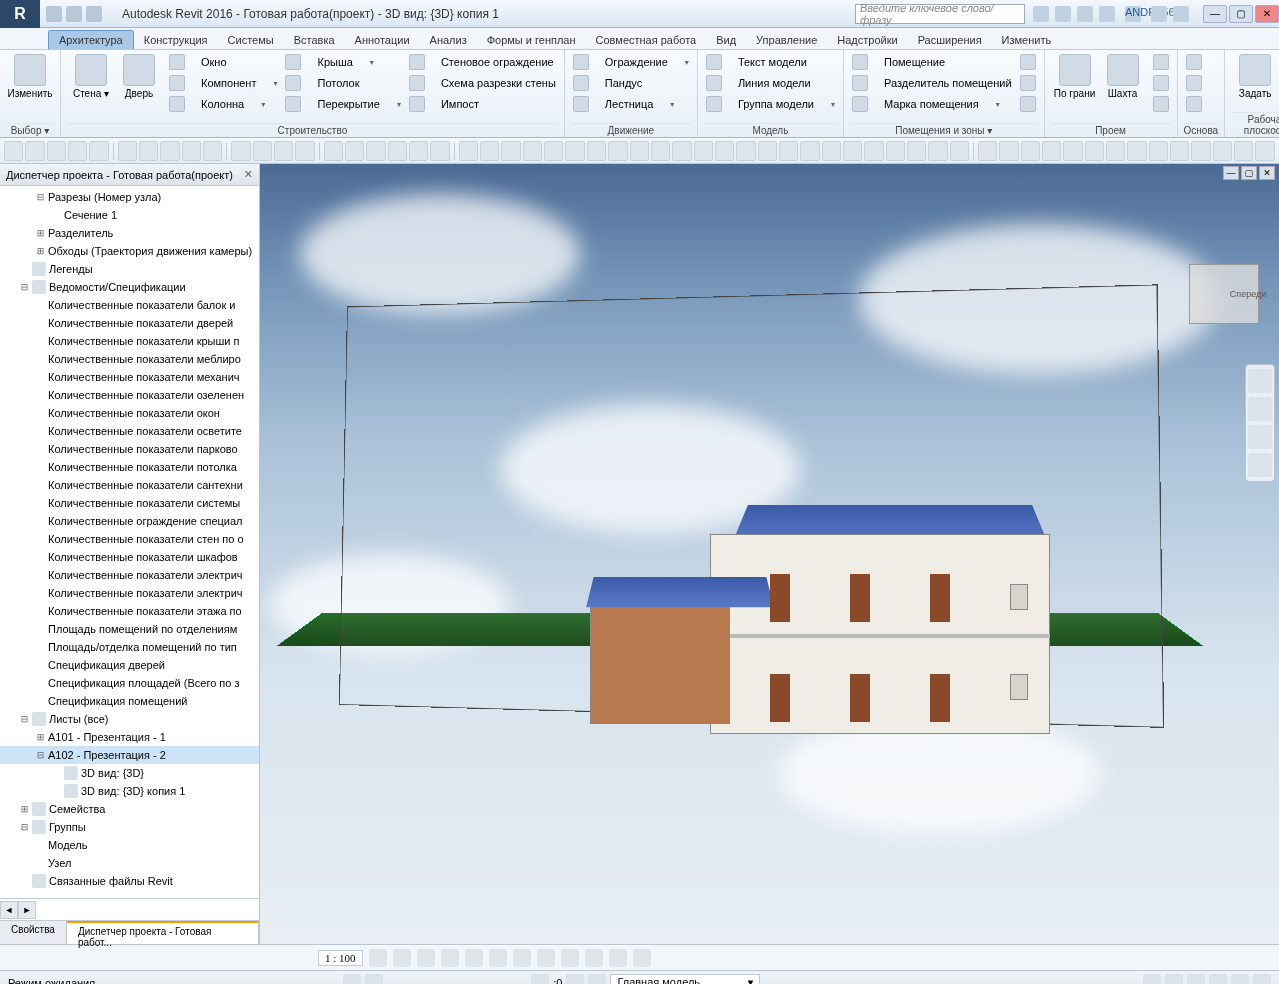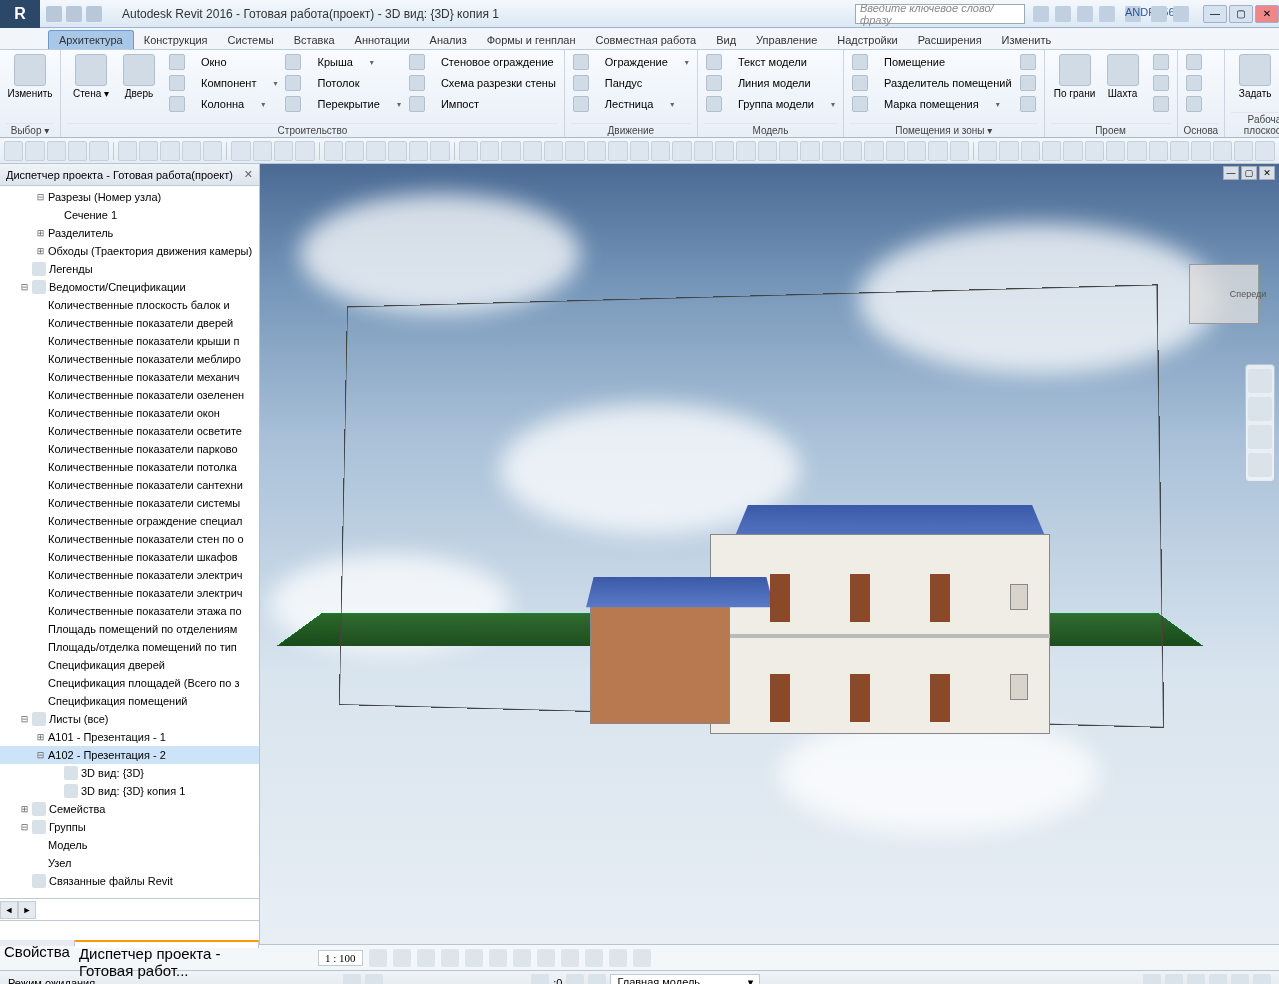--- a/index.html
+++ b/index.html
@@ -48,21 +48,21 @@
 .browser { width: 260px; border-right: 1px solid #b8c4d0; display: flex; flex-direction: column; background: #fff; }
 .browser-hdr { height: 22px; background: linear-gradient(#f0f4f8,#dce4ec); border-bottom: 1px solid #c0cad4; display: flex; align-items: center; padding: 0 6px; font-size: 11px; justify-content: space-between; }
 .browser-hdr .x { cursor: pointer; color: #666; }
 .tree { flex: 1; overflow: auto; padding: 2px 0; }
 .tree-item { padding: 1px 4px 1px 8px; white-space: nowrap; overflow: hidden; text-overflow: ellipsis; font-size: 11px; line-height: 16px; display: flex; align-items: center; gap: 3px; cursor: pointer; }
 .tree-item.sel { background: #cde3f8; }
 .tree-item .exp { width: 9px; font-size: 9px; color: #666; display: inline-block; text-align: center; }
 .tree-item .ico { width: 14px; height: 14px; background: #d8e0e8; border-radius: 2px; flex-shrink: 0; }
 .ind1 { padding-left: 20px; } .ind2 { padding-left: 36px; } .ind3 { padding-left: 52px; }
 .browser-tabs { height: 24px; border-top: 1px solid #c0cad4; display: flex; }
-.browser-tabs .bt { padding: 3px 4px; font-size: 15px; border-right: 1px solid #c0cad4; cursor: pointer; margin-top: 19px; }
+.browser-tabs .bt { padding: 3px 11px; font-size: 10px; border-right: 1px solid #c0cad4; cursor: pointer; }
 .browser-tabs .bt.active { background: #fff; border-top: 2px solid #f90; }
 .browser-tabs .bt:not(.active) { background: #e8ecf0; }
 
 
 .viewport { flex: 1; position: relative; background: linear-gradient(180deg,#4a6a94 0%,#7495b8 15%,#a8c0d8 35%,#d8e4ee 65%,#e8eef4 100%); overflow: hidden; }
 .cloud { position: absolute; background: rgba(255,255,255,0.74); border-radius: 50%; filter: blur(11px); }
 .c1 { width: 280px; height: 120px; top: 30px; left: 40px; }
 .c2 { width: 360px; height: 150px; top: 60px; right: 60px; }
 .c3 { width: 300px; height: 130px; top: 240px; left: 240px; }
 .c4 { width: 240px; height: 100px; top: 390px; left: 10px; }
@@ -453,21 +453,21 @@
           <span class="ico"></span>
           <span>Легенды</span>
         </div>
         <div class="tree-item ind1">
           <span class="exp">⊟</span>
           <span class="ico"></span>
           <span>Ведомости/Спецификации</span>
         </div>
         <div class="tree-item ind2">
           <span class="exp"></span>
-          <span>Количественные плоскость балок и</span>
+          <span>Количественные показатели балок и</span>
         </div>
         <div class="tree-item ind2">
           <span class="exp"></span>
           <span>Количественные показатели дверей</span>
         </div>
         <div class="tree-item ind2">
           <span class="exp"></span>
           <span>Количественные показатели крыши п</span>
         </div>
         <div class="tree-item ind2">

